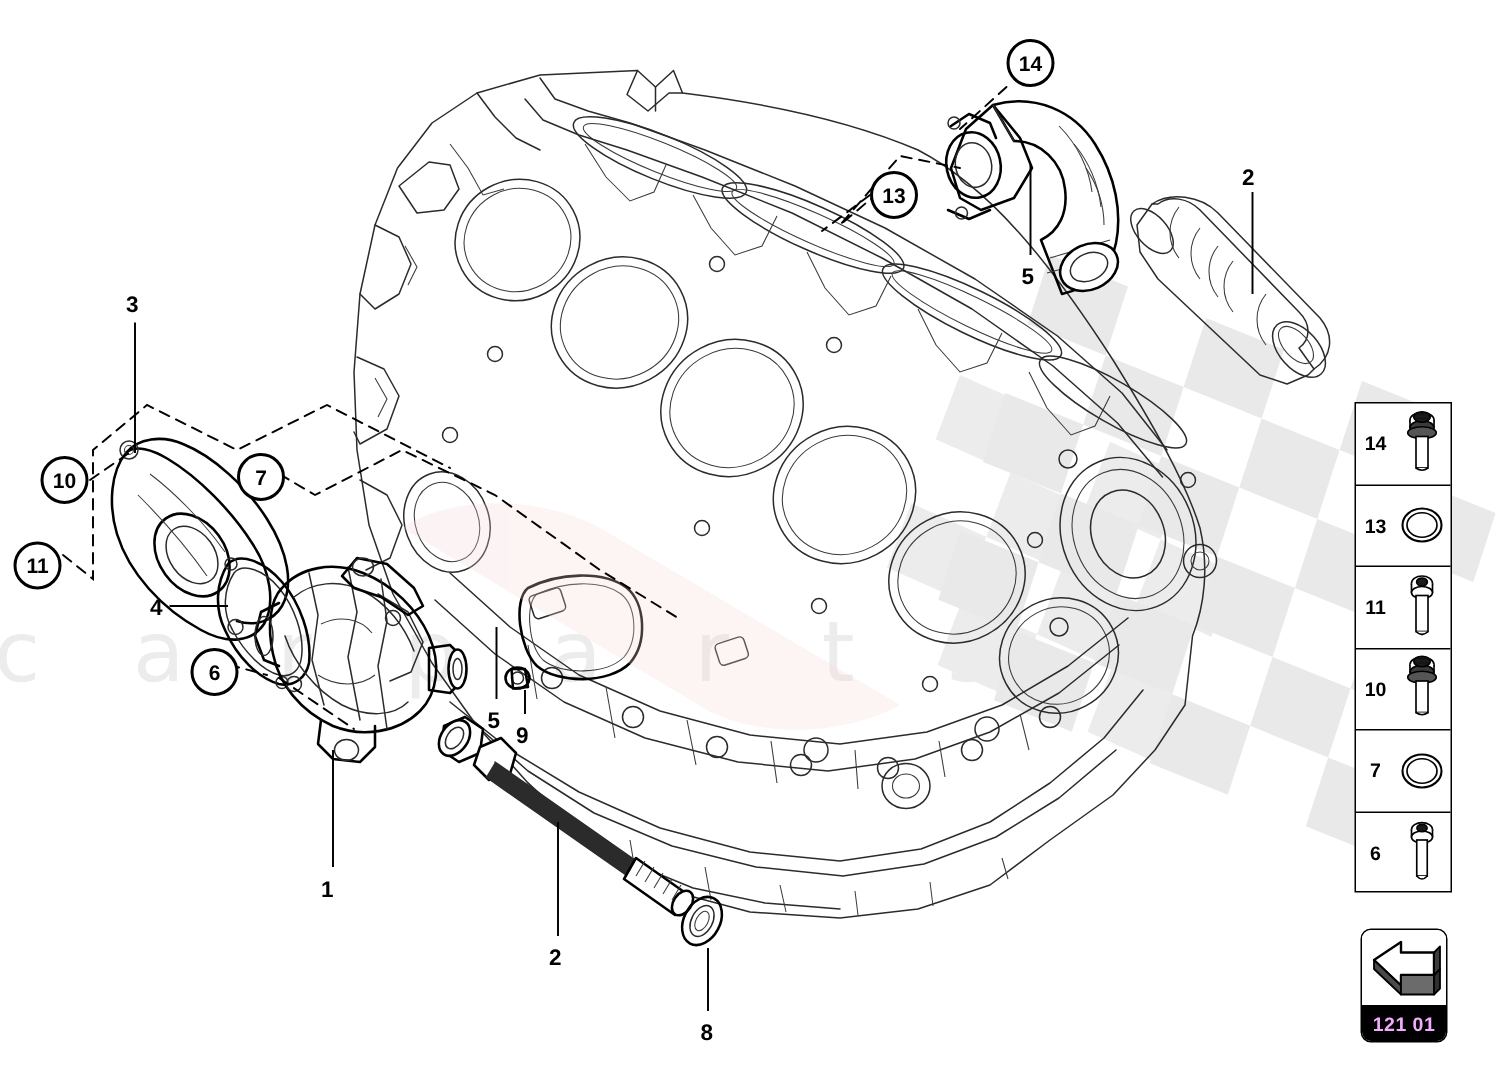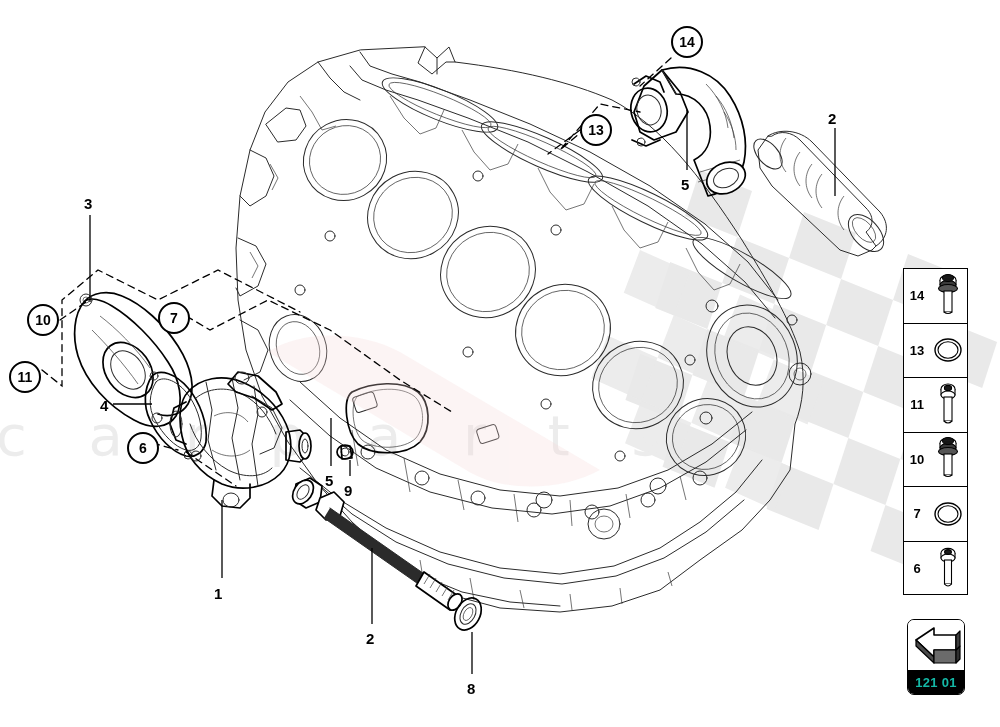--- a/index.html
+++ b/index.html
@@ -100,21 +100,21 @@
     width:58px;height:76px;
     border:1.5px solid #000;
     border-radius:7px;
     background:#fff;
     overflow:hidden;
     box-sizing:border-box;
     z-index:12;
   }
   #badge .bt{height:50px;position:relative;background:#fff;}
   #badge .bb{
-    height:24px;background:#000;color:#14b8a6;
+    height:24px;background:#000;color:#f0abfc;
     display:flex;align-items:center;justify-content:center;
     font-family:"Liberation Sans", sans-serif;
     font-weight:bold;font-size:13px;letter-spacing:0.3px;
   }
 </style>
 </head>
 <body>
 
 <div id="stage">
 

